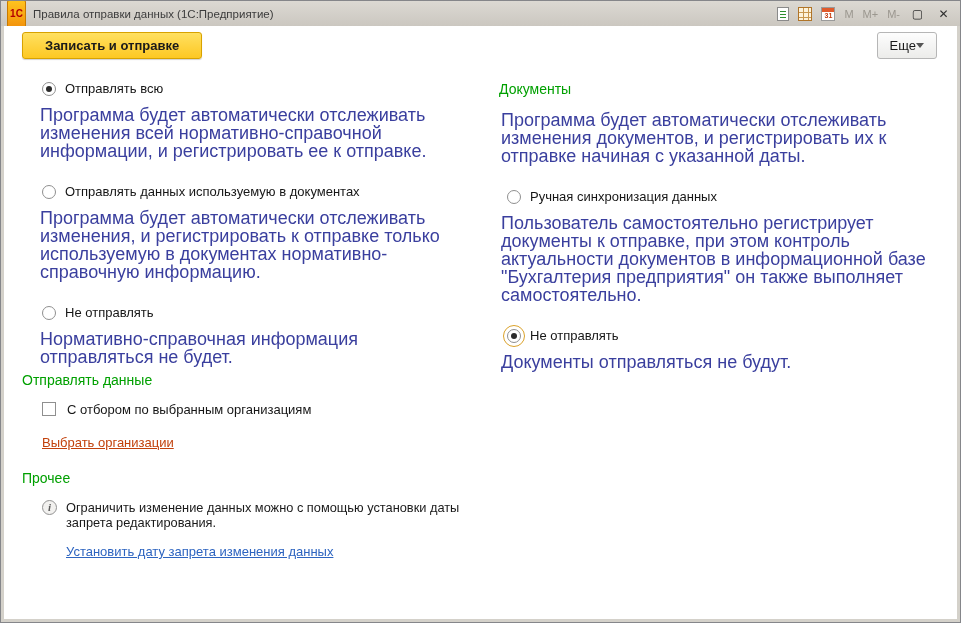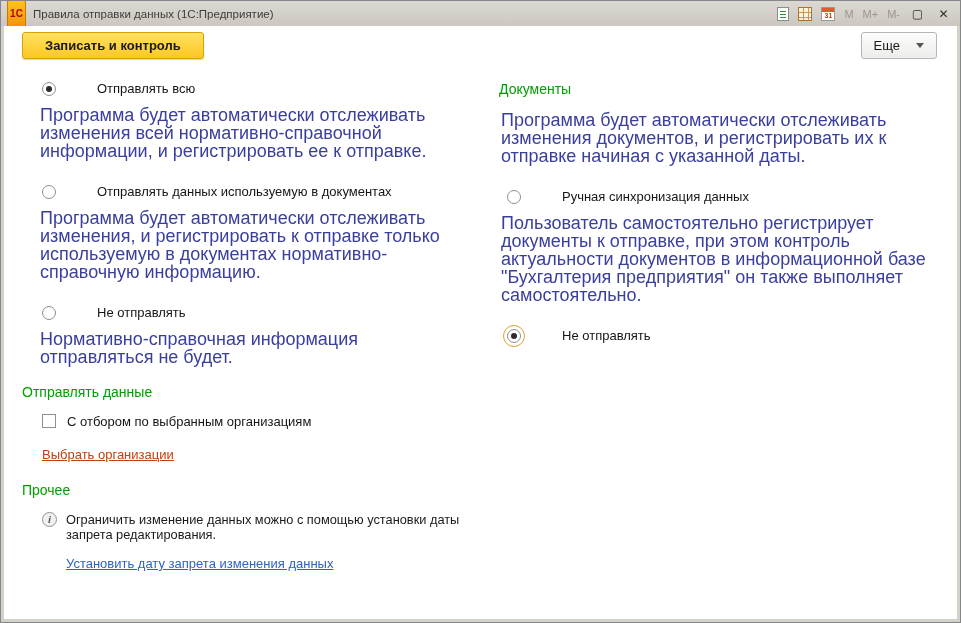--- a/index.html
+++ b/index.html
@@ -28,37 +28,37 @@
   .winbtn{font-size:12px;color:#2d2d2d;width:17px;height:17px;display:flex;align-items:center;justify-content:center;cursor:pointer;}
 
   
   .content{flex:1;background:#fff;margin:0 3px 3px;overflow:hidden;}
   .inner{padding:6px 18px 0;}
   h1{font-size:19px;font-weight:normal;color:#262626;margin:10px 0 16px;}
   .toolbar{display:flex;justify-content:space-between;align-items:flex-start;margin-bottom:22px;}
   .btn-save{font-family:inherit;background:linear-gradient(#ffe061,#fdc823);border:1px solid #d8a200;border-radius:3px;
             font-weight:bold;font-size:13px;padding:5px 22px;color:#1a1a1a;cursor:pointer;box-shadow:0 1px 1px rgba(0,0,0,.18);}
   .btn-more{font-family:inherit;background:linear-gradient(#fdfdfd,#ececea);border:1px solid #b6b6b6;border-radius:3px;
-            font-size:13px;padding:5px 12px;display:flex;align-items:center;gap:16px;color:#1a1a1a;cursor:pointer;margin-right:2px;}
+            font-size:13px;padding:5px 12px;display:flex;align-items:center;color:#1a1a1a;cursor:pointer;margin-right:2px;}
   .arrow-down{width:0;height:0;border-left:4px solid transparent;border-right:4px solid transparent;border-top:5px solid #555;}
 
   .columns{display:grid;grid-template-columns:462px 1fr;column-gap:15px;align-items:start;}
   .group-heading{color:#00a000;font-size:14px;font-weight:normal;margin:0 0 14px;}
 
-  .option-row{display:flex;align-items:center;margin:0 0 10px 20px;font-size:13px;color:#161616;cursor:pointer;gap:32px;}
+  .option-row{display:flex;align-items:center;margin:0 0 10px 20px;font-size:13px;color:#161616;cursor:pointer;}
   .col-right .option-row{margin-left:8px;}
   .radio{width:14px;height:14px;border:1px solid #8f8f8f;border-radius:50%;background:#fff;margin-right:9px;
          flex:none;position:relative;box-sizing:border-box;}
   .radio.checked::after{content:"";position:absolute;left:3px;top:3px;width:6px;height:6px;border-radius:50%;background:#2b2b2b;}
   .radio.focused{outline:1px solid #dba22a;outline-offset:3px;}
   .checkbox{width:14px;height:14px;border:1px solid #8f8f8f;background:#fff;margin-right:11px;flex:none;box-sizing:border-box;}
 
   .desc{color:#3a3f9e;font-size:18px;line-height:18px;margin:0 0 24px 18px;max-width:424px;}
   .col-right .desc{margin-left:2px;max-width:430px;}
-  .desc.last{margin-bottom:18px;}
+  .desc.last{margin-bottom:6px;}
 
   .check-row{display:flex;align-items:flex-start;margin:2px 0 16px 20px;font-size:13px;color:#161616;cursor:pointer;}
   .link-muted{color:#c2410c;text-decoration:underline;font-size:13px;margin:0 0 20px 20px;display:inline-block;cursor:pointer;}
   .link-blue{color:#2d64c0;text-decoration:underline;font-size:13px;margin:6px 0 0 44px;display:inline-block;cursor:pointer;}
 
   .info-row{display:flex;align-items:flex-start;margin:4px 0 8px 20px;font-size:12.8px;color:#1a1a1a;gap:9px;line-height:15px;}
   .info-icon{width:15px;height:15px;border-radius:50%;border:1px solid #929292;background:#f2f1ef;color:#5c5c5c;
              font-family:"Liberation Serif",serif;font-style:italic;font-weight:bold;font-size:11px;
              display:flex;align-items:center;justify-content:center;flex:none;box-sizing:border-box;}
 
@@ -94,21 +94,21 @@
       <span class="mem">М-</span>
       <span class="winbtn">▢</span>
       <span class="winbtn">✕</span>
     </div>
   </div>
 
   <div class="content">
     <div class="inner">
 
       <div class="toolbar">
-        <button class="btn-save">Записать и контроль</button>
+        <button class="btn-save">Записать и отправке</button>
         <button class="btn-more">
           <span>Еще</span>
           <span class="arrow-down"></span>
         </button>
       </div>
 
       <div class="columns">
 
         <div class="col-left">
 
@@ -155,18 +155,19 @@
           <div class="option-row">
             <span class="radio"></span>
             <span>Ручная синхронизация данных</span>
           </div>
           <div class="desc">Пользователь самостоятельно регистрирует документы к отправке, при этом контроль актуальности документов в информационной базе "Бухгалтерия предприятия" он также выполняет самостоятельно.</div>
 
           <div class="option-row">
             <span class="radio checked focused"></span>
             <span>Не отправлять</span>
           </div>
+          <div class="desc last">Документы отправляться не будут.</div>
         </div>
 
       </div>
     </div>
   </div>
 </div>
 
 </body></html>

